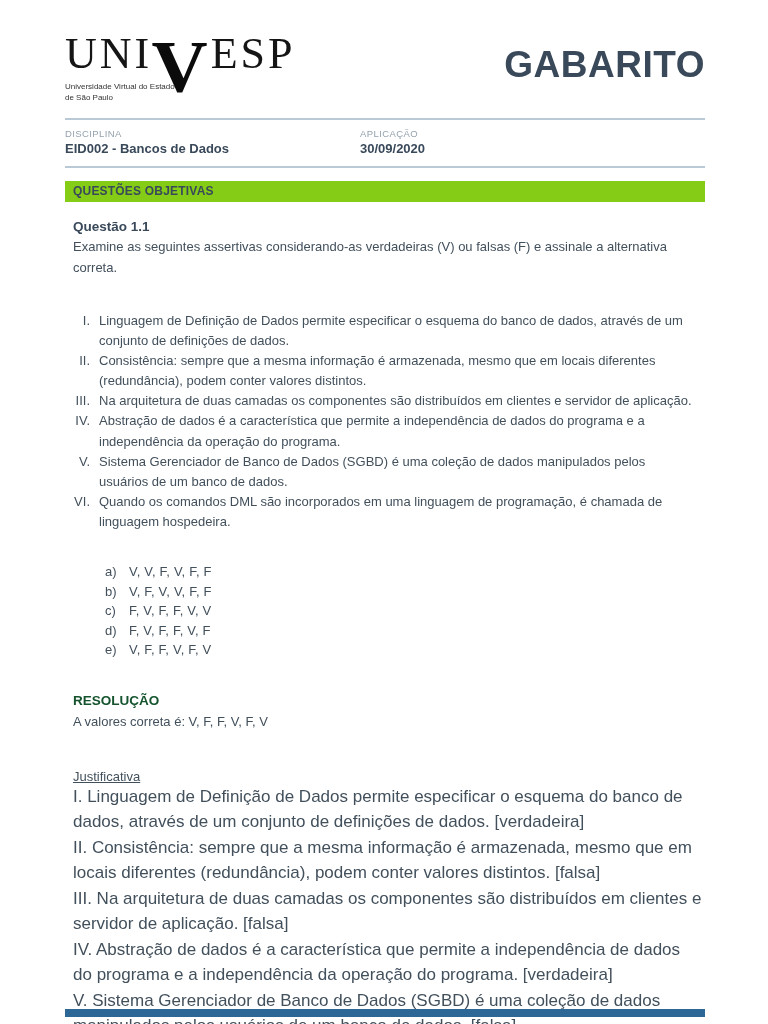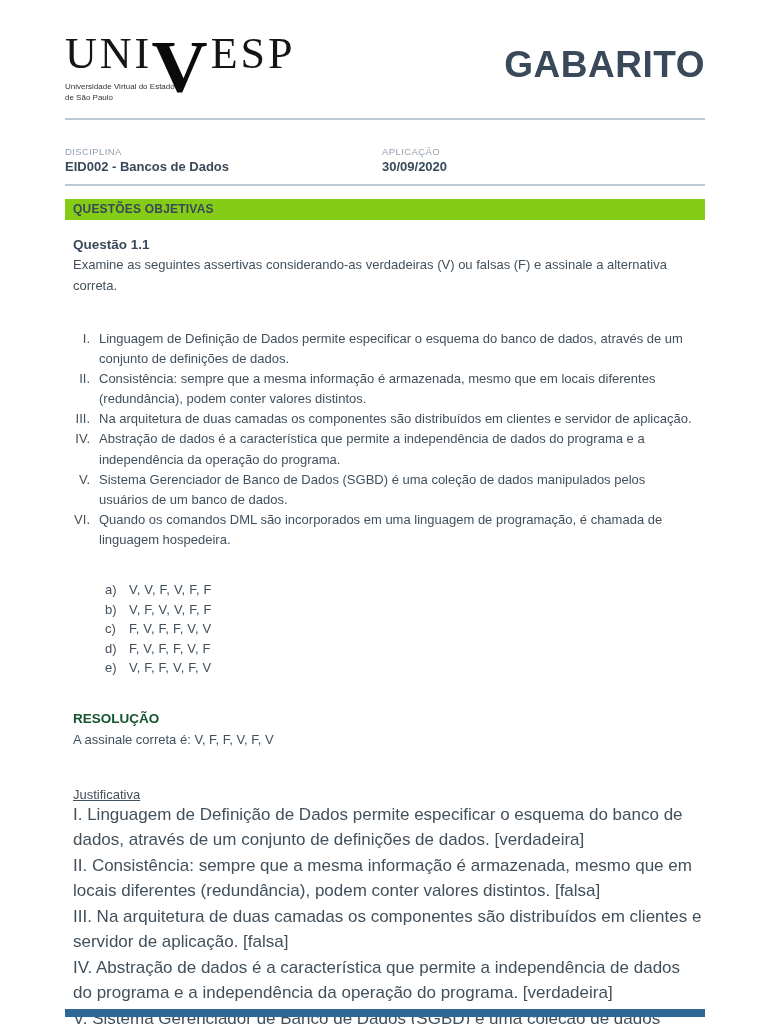--- a/index.html
+++ b/index.html
@@ -34,21 +34,21 @@
     max-width: 110px;
   }
   .doc-title {
     font-size: 37px; font-weight: 700; color: #39495a;
     letter-spacing: 0.5px; margin-top: 12px;
   }
   .rule { border: none; border-top: 2px solid #b9c9d5; margin: 0; }
   .rule-1 { margin-top: 14px; }
   .rule-2 { margin-top: 10px; }
 
-  .info-row { display: flex; align-items: flex-end; margin-top: 26px; gap: 22px; }
+  .info-row { display: flex; align-items: flex-end; margin-top: 8px; }
   .info-label {
     font-size: 9.5px; color: #94a2ae; letter-spacing: 0.4px; line-height: 1.25;
   }
   .info-value { font-size: 13px; font-weight: 700; color: #39495a; margin-top: 2px; }
   .info-disc { width: 295px; }
   .info-app  { width: 175px; }
   .info-code { margin-left: auto; display: flex; align-items: center; }
   .code-label { text-align: right; font-size: 9.5px; color: #94a2ae; letter-spacing: 0.4px; line-height: 1.25; margin-right: 6px; }
   .code-value { font-size: 31px; font-weight: 700; color: #39495a; letter-spacing: 0.5px; line-height: 1; }
 
@@ -170,21 +170,21 @@
         <span class="option-letter">d)</span>
         <span class="option-text">F, V, F, F, V, F</span>
       </div>
       <div class="option-row">
         <span class="option-letter">e)</span>
         <span class="option-text">V, F, F, V, F, V</span>
       </div>
     </div>
 
     <div class="res-title">RESOLUÇÃO</div>
-    <p class="res-answer">A assinale correta é: V, F, F, V, F, V</p>
+    <p class="res-answer">A valores correta é: V, F, F, V, F, V</p>
 
     <p class="just-title">Justificativa</p>
     <p class="just-item">I. Linguagem de Definição de Dados permite especificar o esquema do banco de dados, através de um conjunto de definições de dados. [verdadeira]</p>
     <p class="just-item">II. Consistência: sempre que a mesma informação é armazenada, mesmo que em locais diferentes (redundância), podem conter valores distintos. [falsa]</p>
     <p class="just-item">III. Na arquitetura de duas camadas os componentes são distribuídos em clientes e servidor de aplicação. [falsa]</p>
     <p class="just-item">IV. Abstração de dados é a característica que permite a independência de dados do programa e a independência da operação do programa. [verdadeira]</p>
     <p class="just-item">V. Sistema Gerenciador de Banco de Dados (SGBD) é uma coleção de dados manipulados pelos usuários de um banco de dados. [falsa]</p>
     <p class="just-item">VI. Quando os comandos DML são incorporados em uma linguagem de programação é chamada de Linguagem hospedeira. [verdadeira]</p>
 
   </div>

